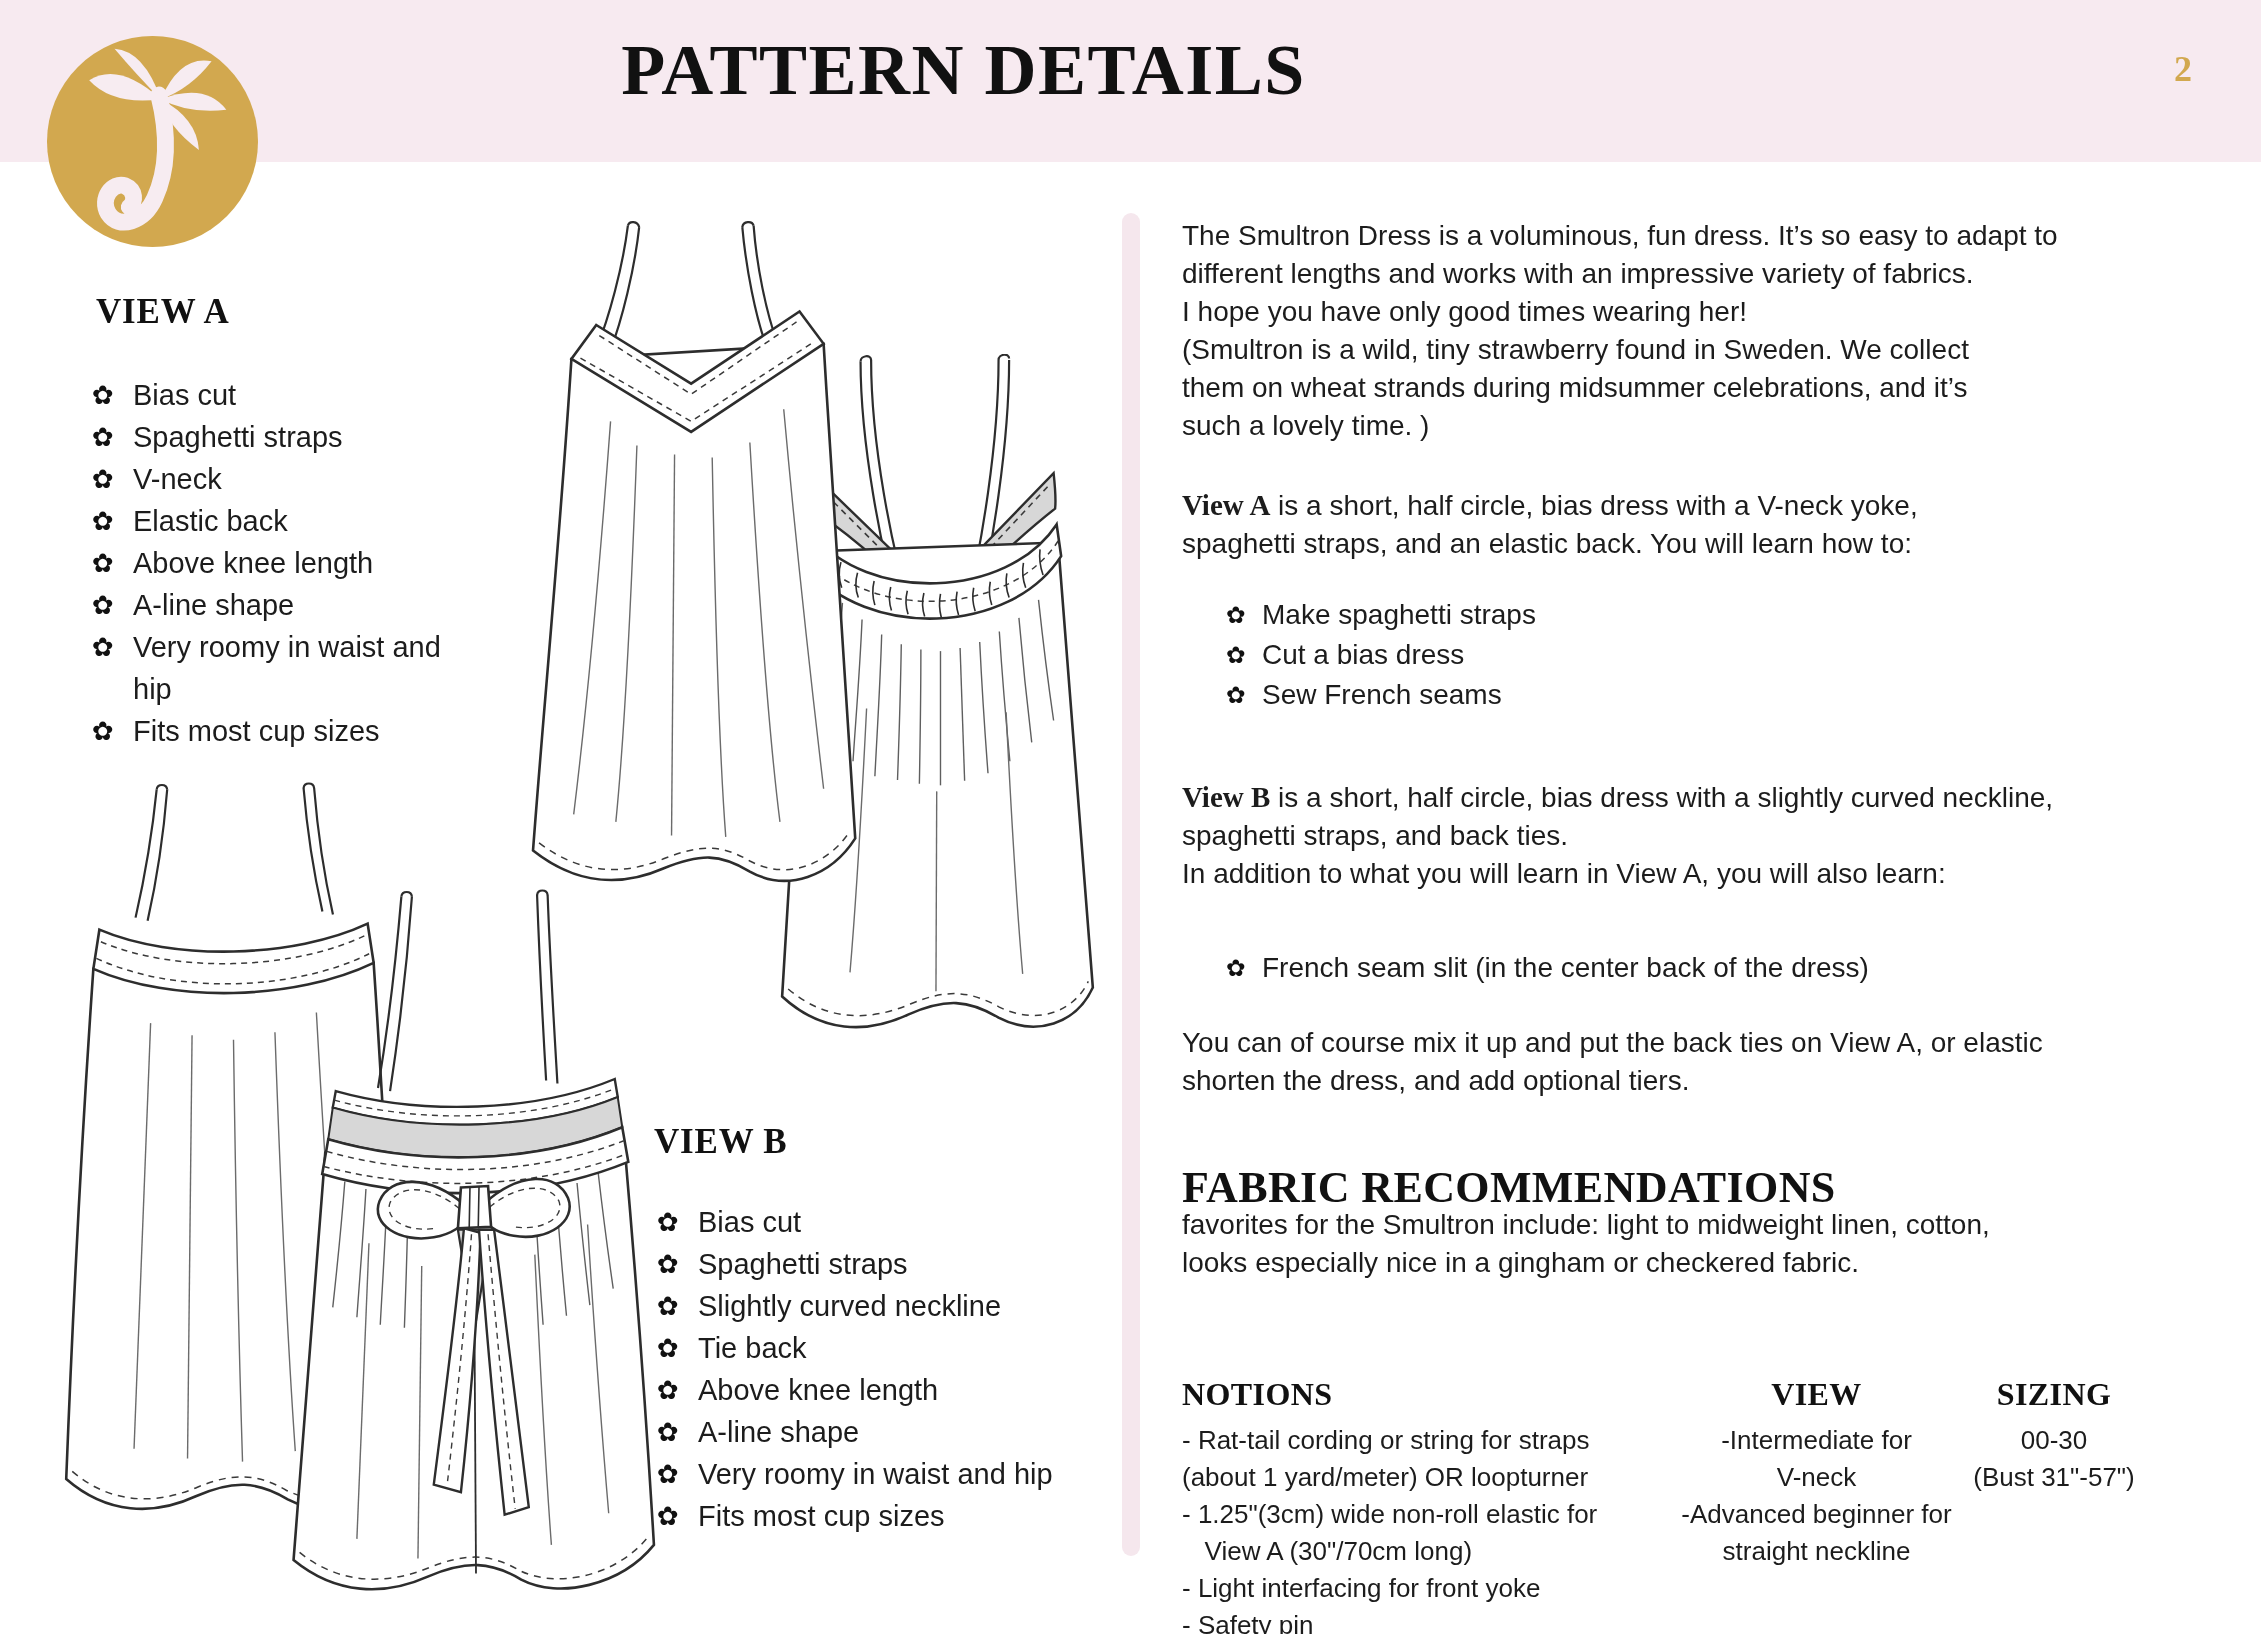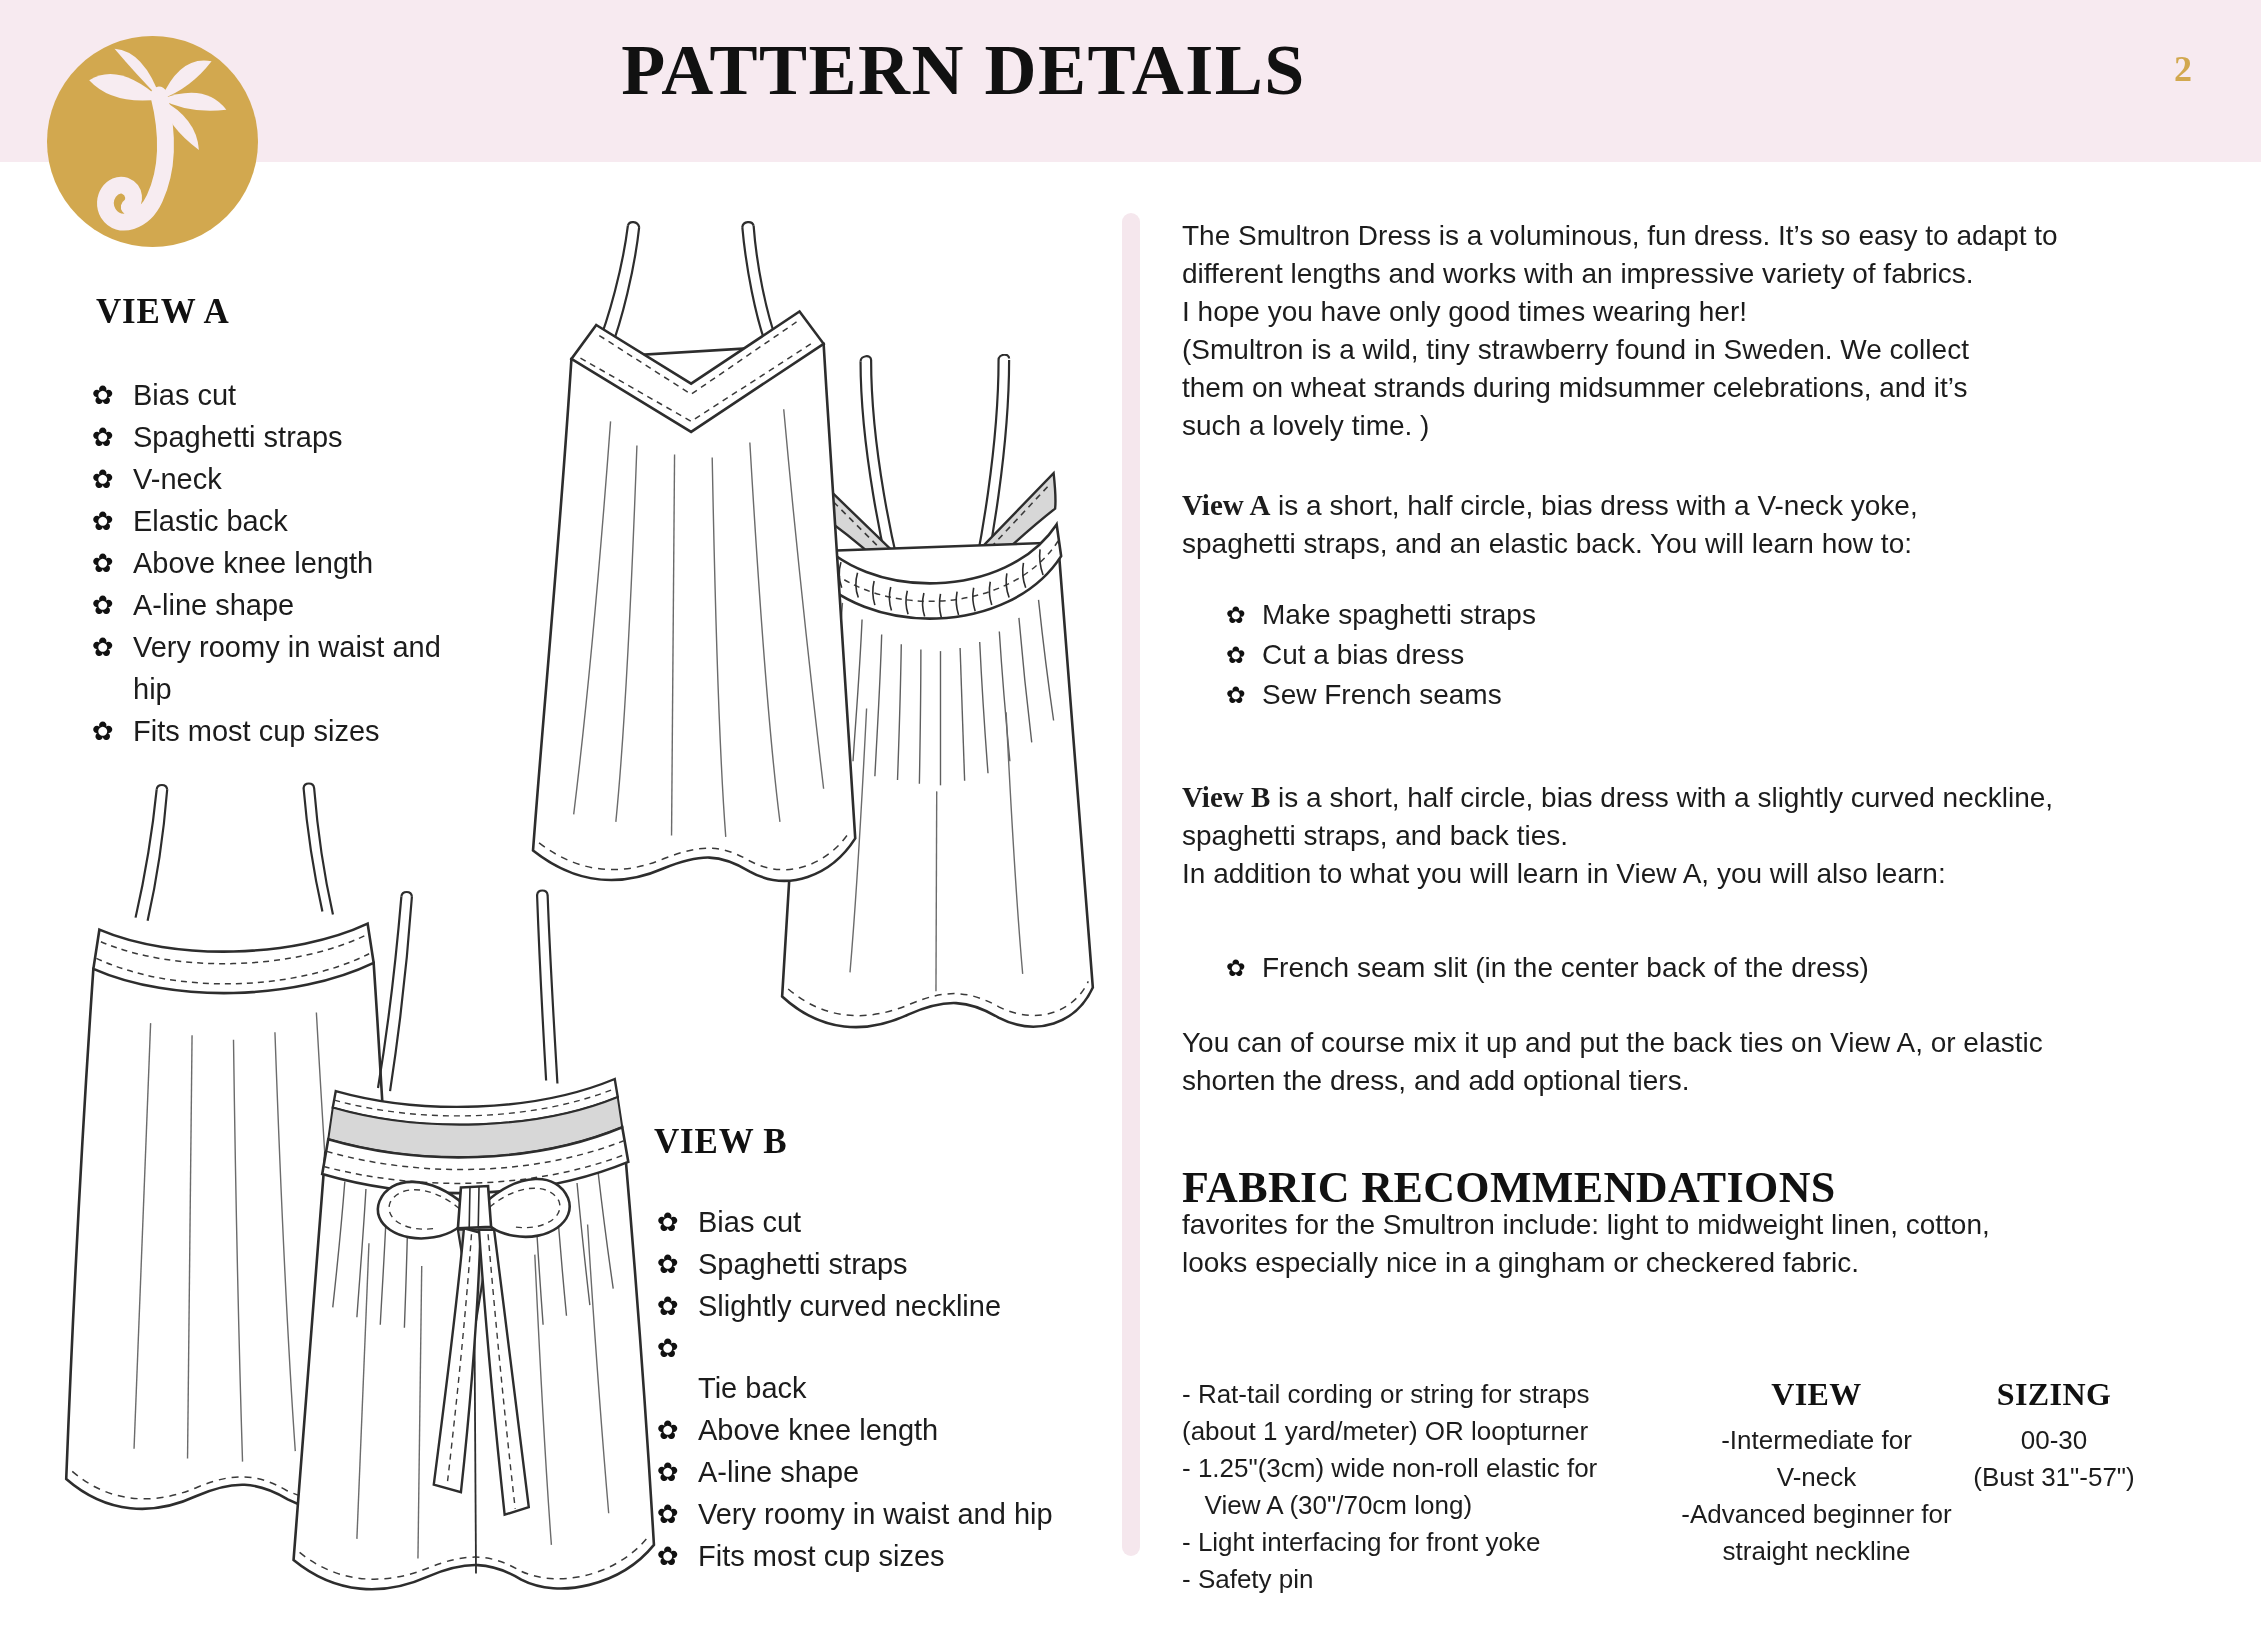--- a/index.html
+++ b/index.html
@@ -278,21 +278,21 @@
     <div class="feat-row">
         <span class="bullet">✿</span>
         <span class="feat-text" style="max-width:392px;">Spaghetti straps</span>
       </div>
     <div class="feat-row">
         <span class="bullet">✿</span>
         <span class="feat-text" style="max-width:392px;">Slightly curved neckline</span>
       </div>
     <div class="feat-row">
         <span class="bullet">✿</span>
-        <span class="feat-text" style="max-width:392px;margin-top:40px;">Tie back</span>
+        <span class="feat-text" style="max-width:392px;">Tie back</span>
       </div>
     <div class="feat-row">
         <span class="bullet">✿</span>
         <span class="feat-text" style="max-width:392px;">Above knee length</span>
       </div>
     <div class="feat-row">
         <span class="bullet">✿</span>
         <span class="feat-text" style="max-width:392px;">A-line shape</span>
       </div>
     <div class="feat-row">
@@ -352,20 +352,21 @@
     <div class="ln">shorten the dress, and add optional tiers.</div>
   </div>
 
   <div class="sect-head h-serif" style="left:1182px;top:1162px;">FABRIC RECOMMENDATIONS</div>
   <div class="rc" style="top:1206px;">
     <div class="ln">favorites for the Smultron include: light to midweight linen, cotton,</div>
     <div class="ln">looks especially nice in a gingham or checkered fabric.</div>
   </div>
 
   <div class="col" style="left:1182px;top:1376px;width:528px;">
+    <div class="col-head">NOTIONS</div>
     <div class="ln">- Rat-tail cording or string for straps</div>
     <div class="ln">(about 1  yard/meter) OR loopturner</div>
     <div class="ln">- 1.25"(3cm) wide non-roll elastic for</div>
     <div class="ln indent">View A (30"/70cm long)</div>
     <div class="ln">- Light interfacing for front yoke</div>
     <div class="ln">- Safety pin</div>
   </div>
 
   <div class="col center" style="left:1658px;top:1376px;width:317px;">
     <div class="col-head">VIEW</div>

